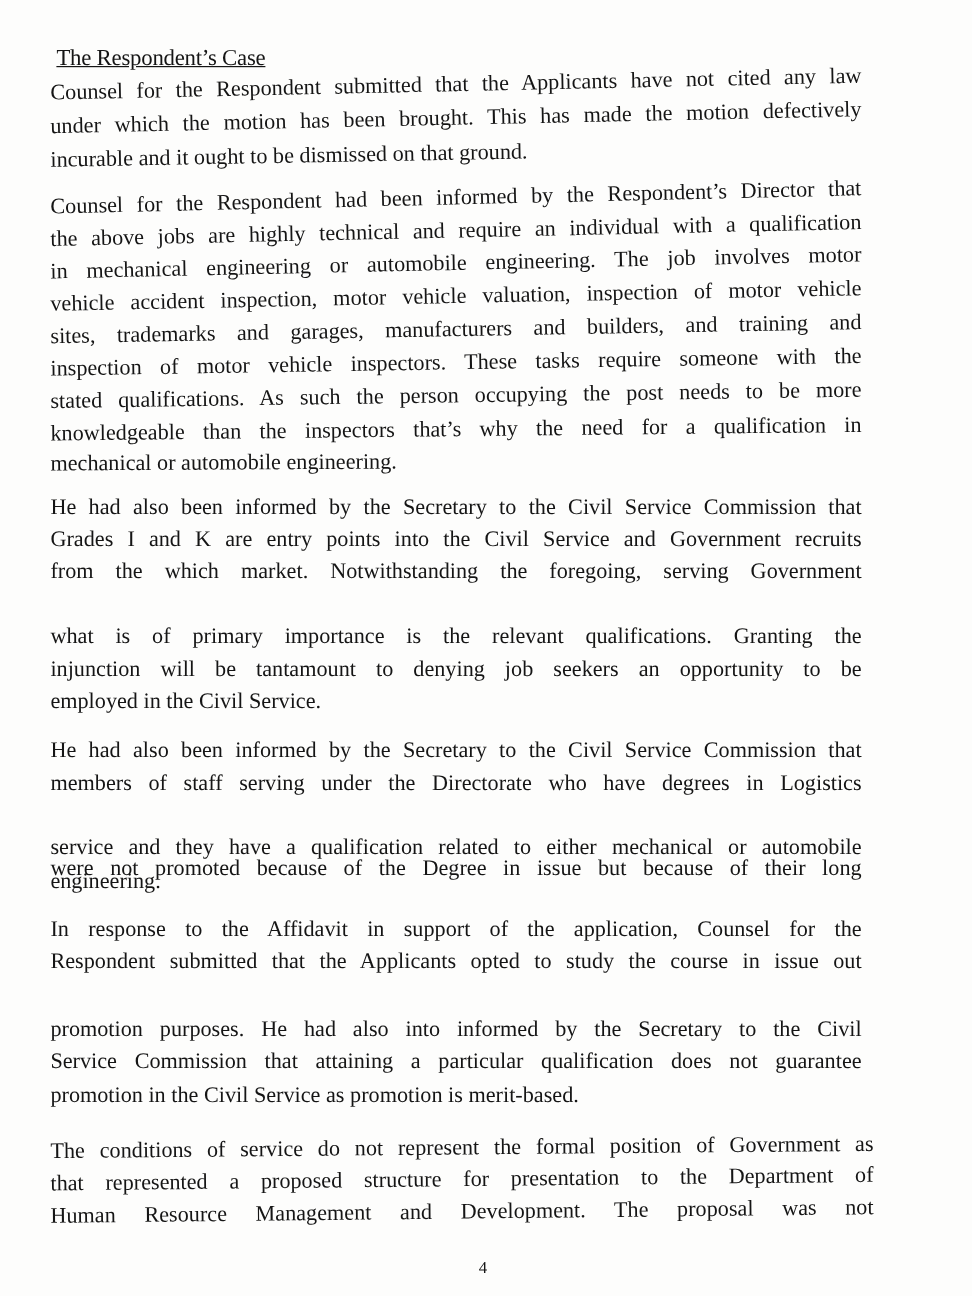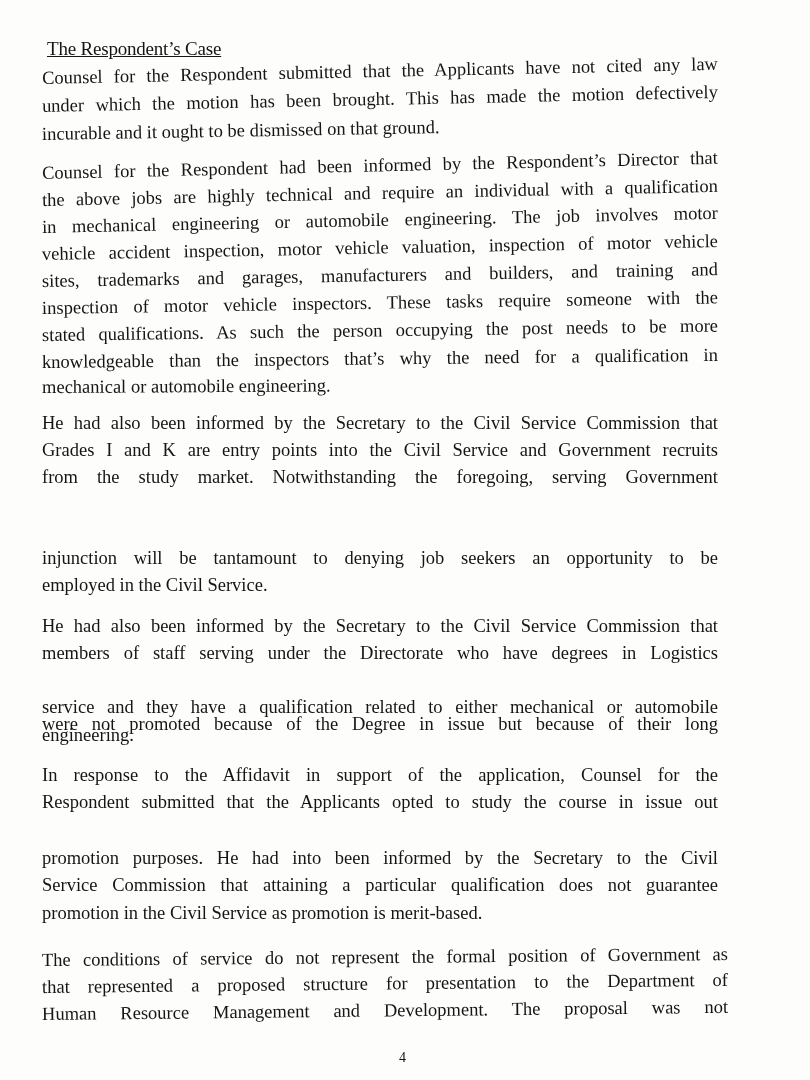--- a/index.html
+++ b/index.html
@@ -40,33 +40,34 @@
   <div class="line j" style="top:217px;transform:rotate(-1.2deg);">in mechanical engineering or automobile engineering.  The job involves motor</div>
   <div class="line j" style="top:244px;transform:rotate(-1.1deg);">vehicle accident inspection, motor vehicle valuation, inspection of motor vehicle</div>
   <div class="line j" style="top:271px;transform:rotate(-1deg);">sites, trademarks and garages, manufacturers and builders, and training and</div>
   <div class="line j" style="top:298px;transform:rotate(-0.9deg);">inspection of motor vehicle inspectors.  These tasks require someone with the</div>
   <div class="line j" style="top:325px;transform:rotate(-0.8deg);">stated qualifications.  As such the person occupying the post needs to be more</div>
   <div class="line j" style="top:352px;transform:rotate(-0.6deg);">knowledgeable than the inspectors that’s why the need for a qualification in</div>
   <div class="line" style="top:377px;transform:rotate(-0.3deg);">mechanical or automobile engineering.</div>
 
   <div class="line j" style="top:413px;">He had also been informed by the Secretary to the Civil Service Commission that</div>
   <div class="line j" style="top:440px;">Grades I and K are entry points into the Civil Service and Government recruits</div>
-  <div class="line j" style="top:467px;">from the study market.  Notwithstanding the foregoing, serving Government</div>
+  <div class="line j" style="top:467px;">from the which market.  Notwithstanding the foregoing, serving Government</div>
+  <div class="line j" style="top:521px;">what is of primary importance is the relevant qualifications.  Granting the</div>
   <div class="line j" style="top:548px;">injunction will be tantamount to denying job seekers an opportunity to be</div>
   <div class="line" style="top:575px;">employed in the Civil Service.</div>
 
   <div class="line j" style="top:616px;">He had also been informed by the Secretary to the Civil Service Commission that</div>
   <div class="line j" style="top:643px;">members of staff serving under the Directorate who have degrees in Logistics</div>
   <div class="line j" style="top:670px;margin-top:44px;">were not promoted because of the Degree in issue but because of their long</div>
   <div class="line j" style="top:697px;">service and they have a qualification related to either mechanical or automobile</div>
   <div class="line" style="top:725px;">engineering.</div>
 
   <div class="line j" style="top:765px;">In response to the Affidavit in support of the application, Counsel for the</div>
   <div class="line j" style="top:792px;">Respondent submitted that the Applicants opted to study the course in issue out</div>
-  <div class="line j" style="top:848px;">promotion purposes.  He had into been informed by the Secretary to the Civil</div>
+  <div class="line j" style="top:848px;">promotion purposes.  He had also into informed by the Secretary to the Civil</div>
   <div class="line j" style="top:875px;">Service Commission that attaining a particular qualification does not guarantee</div>
   <div class="line" style="top:903px;">promotion in the Civil Service as promotion is merit-based.</div>
 
   <div class="line j" style="top:950px;width:686px;transform:rotate(-0.5deg);">The conditions of service do not represent the formal position of Government as</div>
   <div class="line j" style="top:977px;width:686px;transform:rotate(-0.6deg);">that represented a proposed structure for presentation to the Department of</div>
   <div class="line j" style="top:1004px;width:686px;transform:rotate(-0.6deg);">Human Resource Management and Development.   The proposal was not</div>
 
   <div class="page-number">4</div>
 </div>
 

